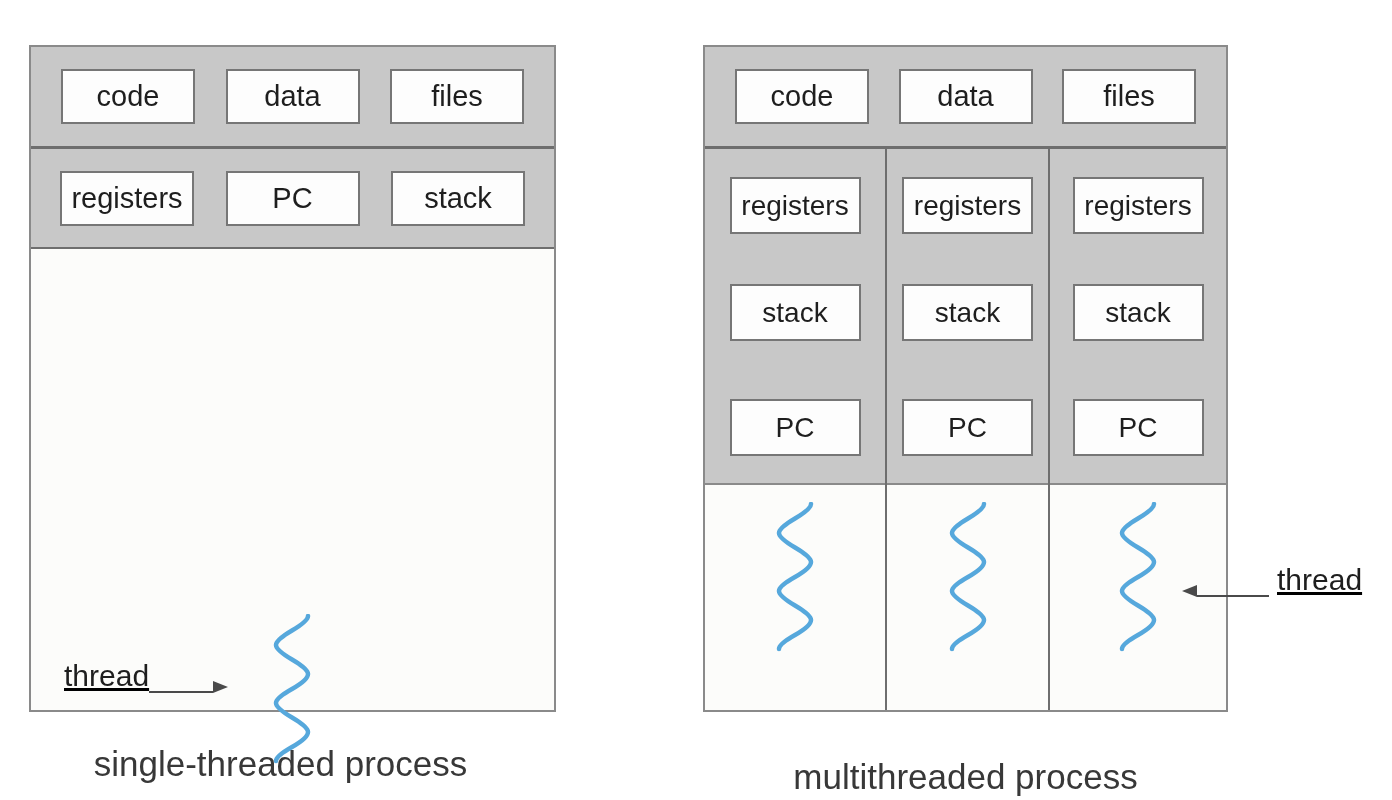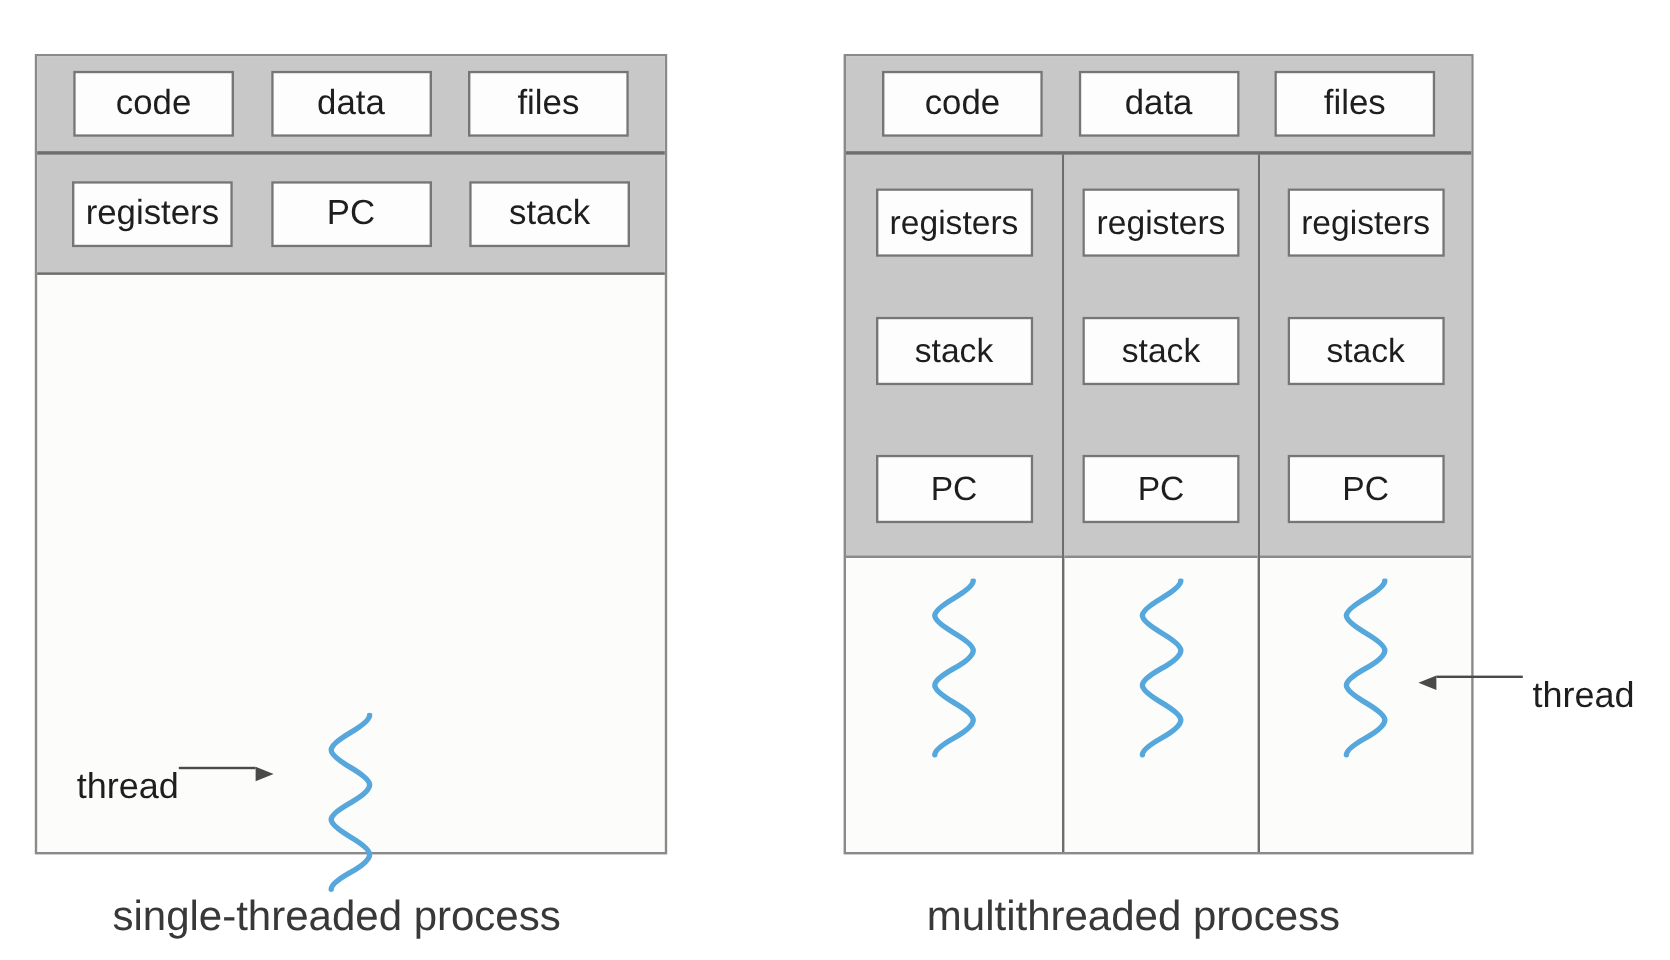--- a/index.html
+++ b/index.html
@@ -25,30 +25,30 @@
     background:var(--white-area);
     display:flex;flex-direction:column;
   }
   .process-box.left{left:29px;width:527px;}
   .process-box.right{left:703px;width:525px;}
   .band{
     background:var(--band-gray);
     display:flex;align-items:center;justify-content:space-between;
     flex:0 0 auto;
   }
-  .band.top{height:82px;padding:0 30px;border-bottom:3px solid #6e6e6e;}
+  .band.top{height:102px;padding:0 30px;border-bottom:3px solid #6e6e6e;}
   .band.mid{height:100px;padding:0 29px;border-bottom:2px solid #6e6e6e;}
   .mini-box{
     width:134px;height:55px;background:var(--box-fill);
     border:2px solid var(--box-border);
     display:flex;align-items:center;justify-content:center;
     font-size:29px;color:var(--label-text);white-space:nowrap;
   }
   .white-area{flex:1 1 auto;position:relative;}
-  .callout{position:absolute;display:flex;align-items:flex-start;}
+  .callout{position:absolute;display:flex;align-items:flex-end;text-decoration:underline;}
   .callout-left{left:33px;top:410px;}
   .callout-text{font-size:30px;color:var(--label-text);}
   .arrow-line{width:64px;height:2px;background:var(--arrow);}
   .arrow-head-right{
     width:0;height:0;border-left:15px solid var(--arrow);
     border-top:6px solid transparent;border-bottom:6px solid transparent;
   }
   .arrow-head-left{
     width:0;height:0;border-right:15px solid var(--arrow);
     border-top:6px solid transparent;border-bottom:6px solid transparent;
@@ -73,21 +73,21 @@
   .col-white{flex:1 1 auto;display:flex;justify-content:center;}
   .col-white .squiggle{position:static;margin-top:17px;}
   .callout-right{left:1182px;top:563px;}
   .callout-right .arrow-line{width:72px;}
   .callout-right .callout-text{margin-left:8px;}
   .caption{
     position:absolute;top:744px;text-align:center;
     font-size:35px;color:var(--caption-text);
   }
   .caption-left{left:17px;width:527px;}
-  .caption-right{left:682px;width:525px;}
+  .caption-right{left:703px;width:525px;margin-top:13px;}
 </style>
 </head>
 <body>
 
 <div class="process-box left">
   <div class="band top">
     <div class="mini-box">
       <span>code</span>
     </div>
     <div class="mini-box">

